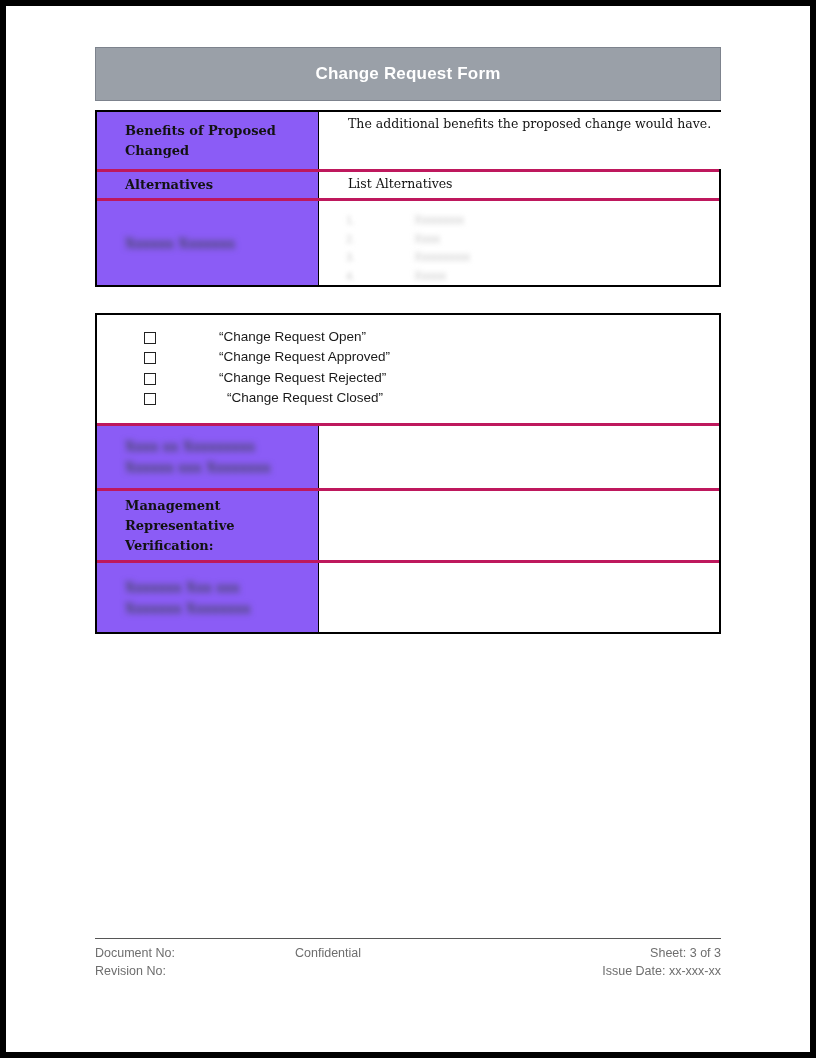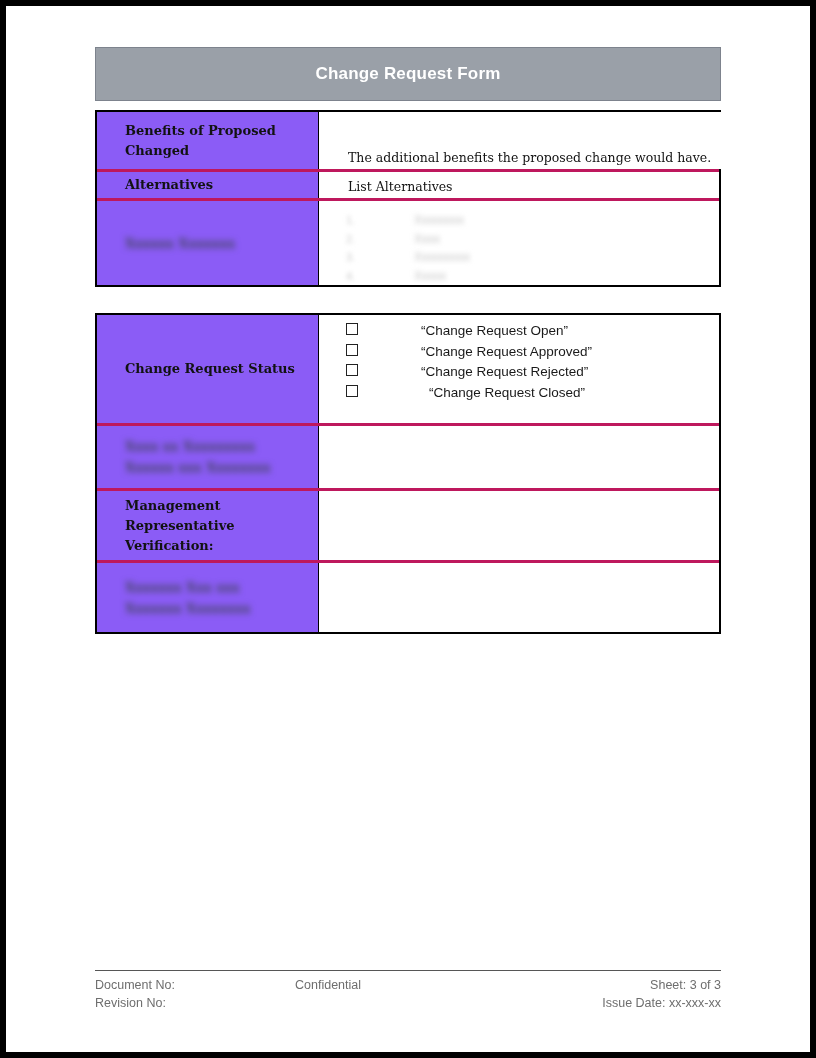--- a/index.html
+++ b/index.html
@@ -29,22 +29,22 @@
   .tbl2 { top:307px; }
   .trow { display:flex; }
   .trow + .trow { border-top:3px solid #be185d; }
   .lcell {
     width:222px; min-width:222px; background:#8b5cf6;
     border-right:1px solid #000;
     display:flex; align-items:center;
     padding:4px 18px 4px 28px;
   }
   .ccell {
-    flex:1; display:flex; align-items:flex-end;
-    padding:16px 10px 4px 29px; background:#fff;
+    flex:1; display:flex; align-items:flex-start;
+    padding:4px 10px 4px 29px; background:#fff;
   }
   .label {
     font-family:"DejaVu Serif","Liberation Serif",serif;
     font-weight:bold; font-size:13px; line-height:20px; color:#121212;
   }
   .body-serif {
     font-family:"DejaVu Serif","Liberation Serif",serif;
     font-size:12.5px; color:#121212; white-space:nowrap;
   }
 
@@ -52,42 +52,42 @@
   .r-benefits { height:57px; }
   .r-alternatives { height:29px; }
   .r-redacted1 { height:87px; }
   .r-status { height:108px; }
   .r-redacted2a { height:65px; }
   .r-management { height:72px; }
   .r-redacted2b { height:72px; }
 
   
   .status-cell { flex-direction:column; align-items:flex-start; justify-content:flex-start; padding:8px 0 0 27px; }
-  .opt { display:flex; align-items:flex-start; height:20.6px; }
+  .opt { display:flex; align-items:flex-end; height:20.6px;margin-left:20px; }
   .cb {
     width:12px; height:12px; border:1.5px solid #222; background:#fff;
     display:inline-block; flex:0 0 auto;
   }
   .opt-text { margin-left:63px; font-size:13.5px; color:#1a1a1a; }
   .opt:last-child .opt-text { margin-left:71px; }
 
   
   .blur-dark {
     filter:blur(3px); color:#3d4352;
     font-family:"DejaVu Serif",serif; font-weight:bold;
     font-size:13px; line-height:21px; white-space:nowrap;
   }
   .redacted-items { flex-direction:column; align-items:flex-start; justify-content:flex-start; padding:10px 0 0 0; }
   .ph-row { display:flex; align-items:center; height:19.5px; }
   .ph-n { margin-left:27px; width:12px; font-size:11px; color:#cdcdcd; filter:blur(2px); }
   .ph-w { margin-left:56px; font-size:12px; color:#c6c6c6; filter:blur(2.5px); }
 
   
   .footer {
-    position:absolute; left:89px; top:964px; width:626px;
+    position:absolute; left:89px; top:932px; width:626px;
     border-top:1px solid #565656; padding-top:5px;
     display:flex; color:#6e6e6e; font-size:12.5px; line-height:18px;
   }
   .f-left { width:200px; text-align:left; }
   .f-center { flex:1; }
   .f-right { width:200px; text-align:right; }
 </style>
 </head>
 <body>
 
@@ -134,23 +134,20 @@
         <div class="ph-row">
           <span class="ph-n">4.</span>
           <span class="ph-w">Xxxxx</span>
         </div>
       </div>
     </div>
   </div>
 
   <div class="tbl tbl2">
     <div class="trow r-status">
-      <div class="lcell">
-        <span class="label">Change Request Status</span>
-      </div>
       <div class="ccell status-cell">
         <div class="opt">
           <span class="cb"></span>
           <span class="opt-text">“Change Request Open”</span>
         </div>
         <div class="opt">
           <span class="cb"></span>
           <span class="opt-text">“Change Request Approved”</span>
         </div>
         <div class="opt">

